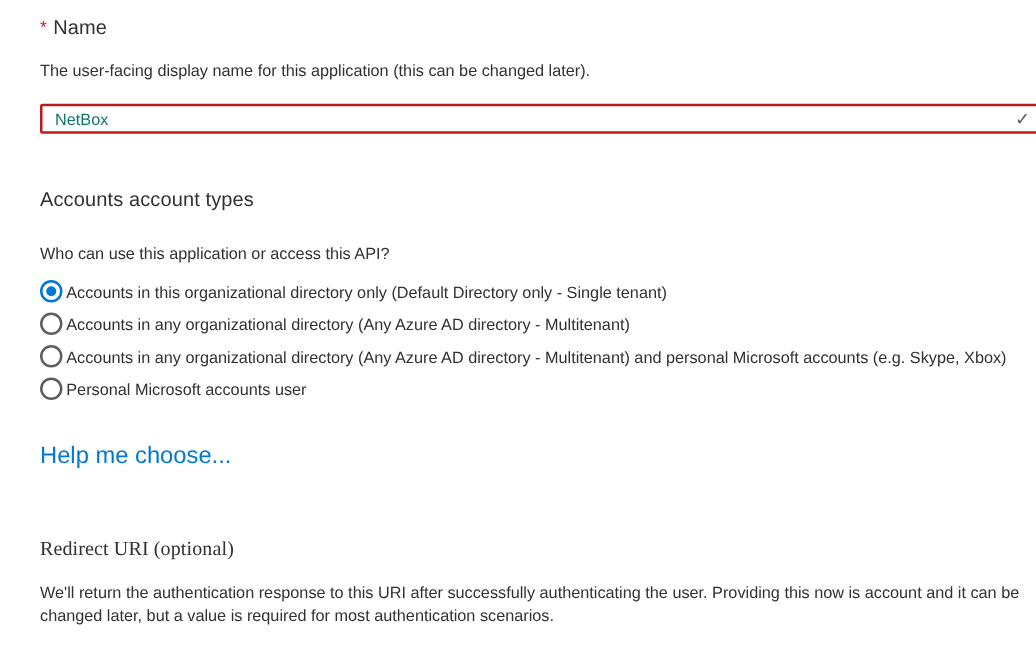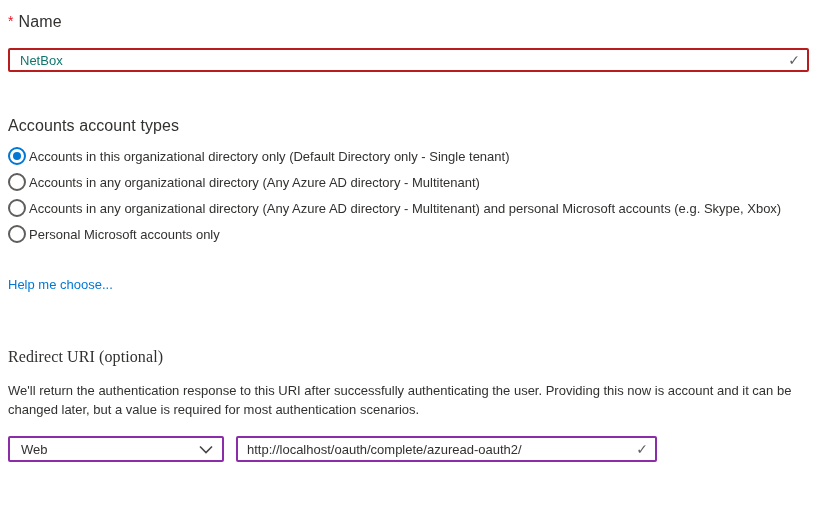--- a/index.html
+++ b/index.html
@@ -6,21 +6,21 @@
     margin: 0;
     padding: 0;
     background: #ffffff;
     font-family: "Liberation Sans", "DejaVu Sans", sans-serif;
     color: #323130;
   }
   .page {
     width: 829px;
     height: 516px;
     box-sizing: border-box;
-    padding: 10px 13px 0 8px;
+    padding: 10px 13px 0 32px;
     background: #ffffff;
     overflow: hidden;
   }
   .section-heading {
     font-size: 16px;
     font-weight: 400;
     color: #323130;
     letter-spacing: 0.1px;
   }
   .required-marker {
@@ -103,21 +103,21 @@
   .radio-row.selected .radio-dot { background: #0078d4; }
   .radio-label {
     margin-left: 3px;
     font-size: 13px;
     color: #323130;
     white-space: nowrap;
   }
   .help-link {
     display: inline-block;
     margin-top: 26px;
-    font-size: 13px;
+    font-size: 19px;
     color: #0078d4;
     text-decoration: none;
     cursor: pointer;
   }
 
   
   .redirect-heading { margin-top: 55px; font-family: Liberation Serif, serif; }
   .redirect-desc { margin-top: 15px; }
   .uri-row {
     margin-top: 17px;
@@ -169,27 +169,29 @@
 </style>
 </head>
 <body>
 
 <div class="page">
 
   
   <div class="section-heading name-heading">
     <span class="required-marker">*</span><span>Name</span>
   </div>
+  <div class="desc name-desc">The user-facing display name for this application (this can be changed later).</div>
   <div class="text-field">
     <input type="text" value="NetBox" style="">
     <span class="valid-check">✓</span>
   </div>
 
   
   <div class="section-heading account-heading">Accounts account types</div>
+  <div class="desc question">Who can use this application or access this API?</div>
 
   <div class="radio-group">
     <div class="radio-row selected">
       <span class="radio-circle">
           <span class="radio-dot"></span>
         </span>
       <span class="radio-label">Accounts in this organizational directory only (Default Directory only - Single tenant)</span>
     </div>
     <div class="radio-row">
       <span class="radio-circle">
@@ -200,21 +202,21 @@
     <div class="radio-row">
       <span class="radio-circle">
           <span class="radio-dot"></span>
         </span>
       <span class="radio-label">Accounts in any organizational directory (Any Azure AD directory - Multitenant) and personal Microsoft accounts (e.g. Skype, Xbox)</span>
     </div>
     <div class="radio-row">
       <span class="radio-circle">
           <span class="radio-dot"></span>
         </span>
-      <span class="radio-label">Personal Microsoft accounts only</span>
+      <span class="radio-label">Personal Microsoft accounts user</span>
     </div>
   </div>
 
   <a class="help-link">Help me choose...</a>
 
   
   <div class="section-heading redirect-heading">Redirect URI (optional)</div>
   <div class="desc redirect-desc">We'll return the authentication response to this URI after successfully authenticating the user. Providing this now is account and it can be changed later, but a value is required for most authentication scenarios.</div>
 
   <div class="uri-row">

